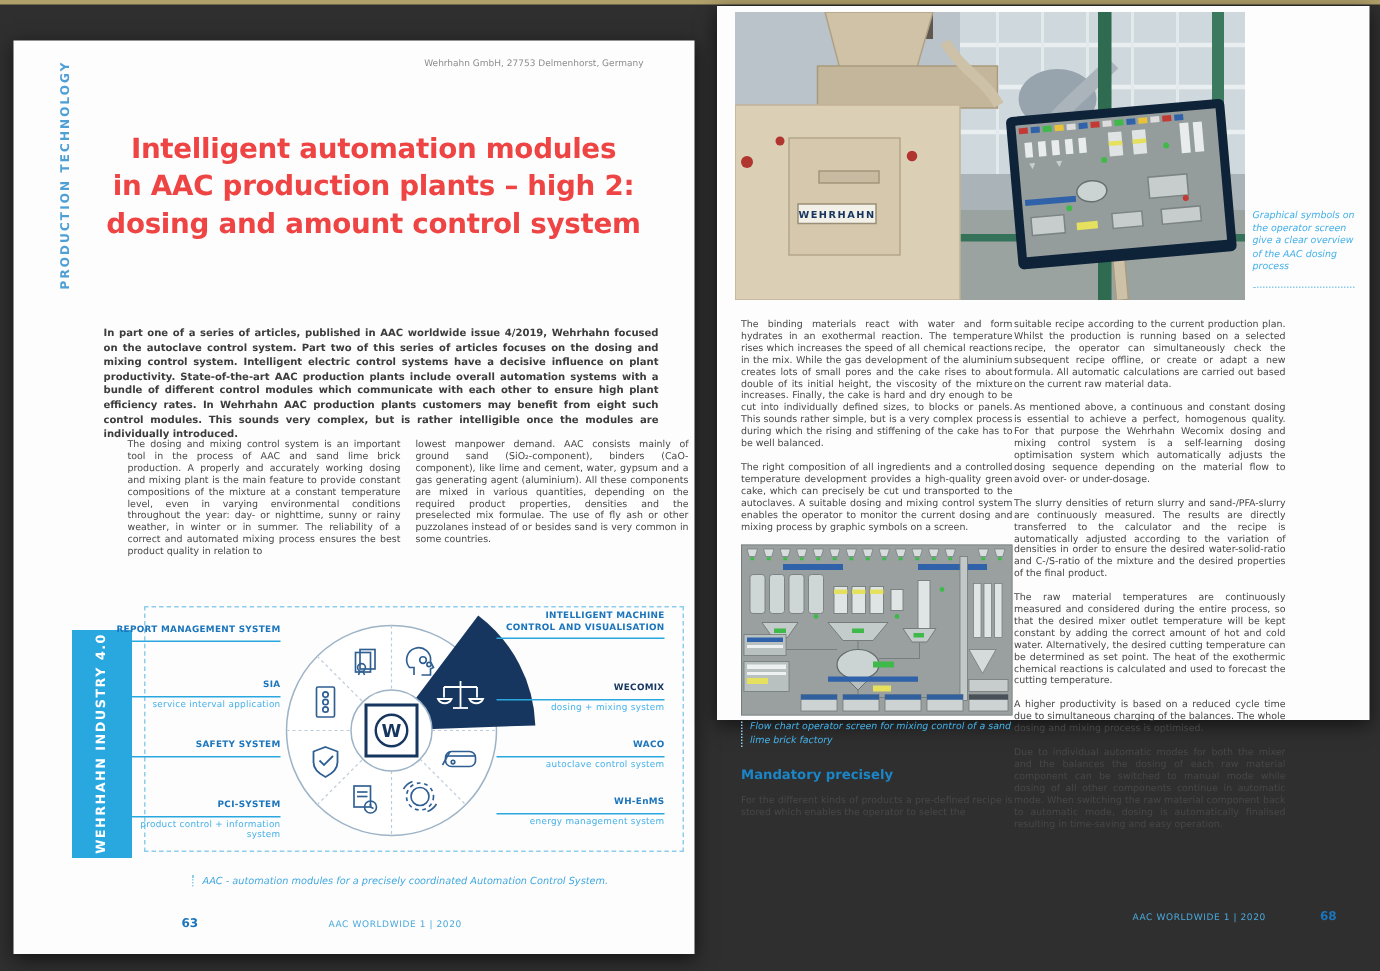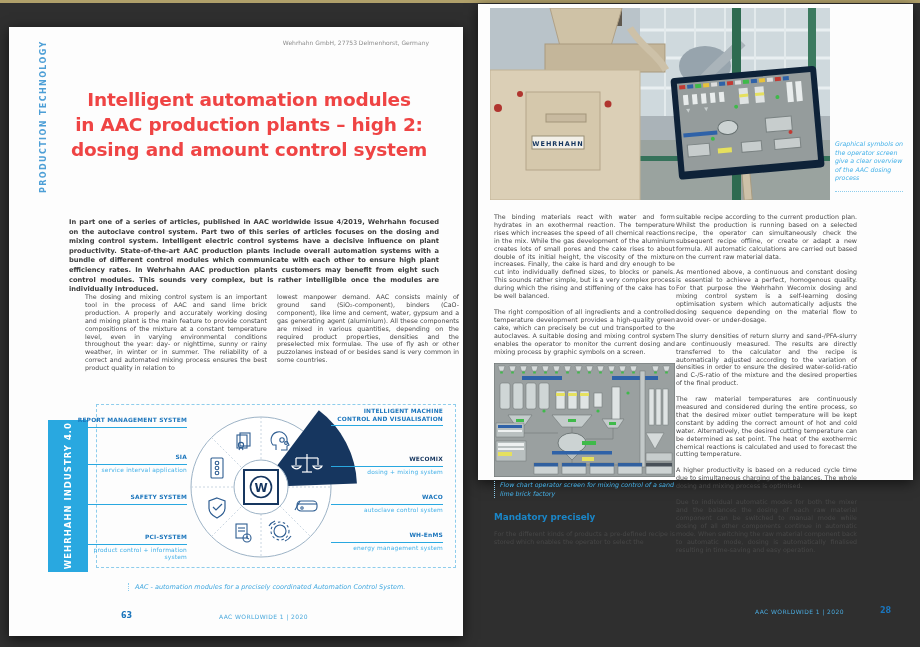--- a/index.html
+++ b/index.html
@@ -381,15 +381,15 @@
     <div class="rcol" id="rcol2">
       <p>suitable recipe according to the current production plan. Whilst the production is running based on a selected recipe, the operator can simultaneously check the subsequent recipe offline, or create or adapt a new formula. All automatic calculations are carried out based on the current raw material data.</p>
       <p>As mentioned above, a continuous and constant dosing is essential to achieve a perfect, homogenous quality. For that purpose the Wehrhahn Wecomix dosing and mixing control system is a self-learning dosing optimisation system which automatically adjusts the dosing sequence depending on the material flow to avoid over- or under-dosage.</p>
       <p>The slurry densities of return slurry and sand-/PFA-slurry are continuously measured. The results are directly transferred to the calculator and the recipe is automatically adjusted according to the variation of densities in order to ensure the desired water-solid-ratio and C-/S-ratio of the mixture and the desired properties of the final product.</p>
       <p>The raw material temperatures are continuously measured and considered during the entire process, so that the desired mixer outlet temperature will be kept constant by adding the correct amount of hot and cold water. Alternatively, the desired cutting temperature can be determined as set point. The heat of the exothermic chemical reactions is calculated and used to forecast the cutting temperature.</p>
       <p>A higher productivity is based on a reduced cycle time due to simultaneous charging of the balances. The whole dosing and mixing process is optimised.</p>
       <p>Due to individual automatic modes for both the mixer and the balances the dosing of each raw material component can be switched to manual mode while dosing of all other components continue in automatic mode. When switching the raw material component back to automatic mode, dosing is automatically finalised resulting in time-saving and easy operation.</p>
     </div>
 
     <div class="journal" style="left:277px;top:604px">AAC WORLDWIDE 1 | 2020</div>
-    <div class="pagenum" style="left:402px;top:602px">28</div>
+    <div class="pagenum" style="left:402px;top:602px">68</div>
   </div>
 </div>
 
 </body></html>

